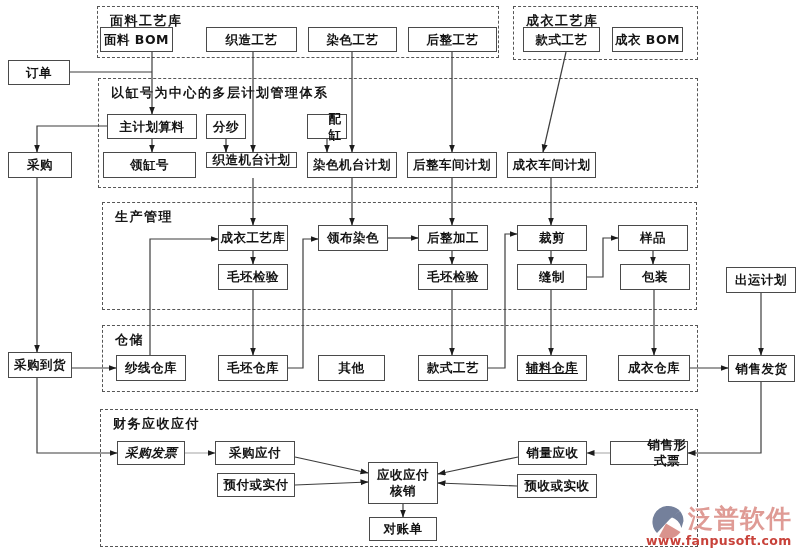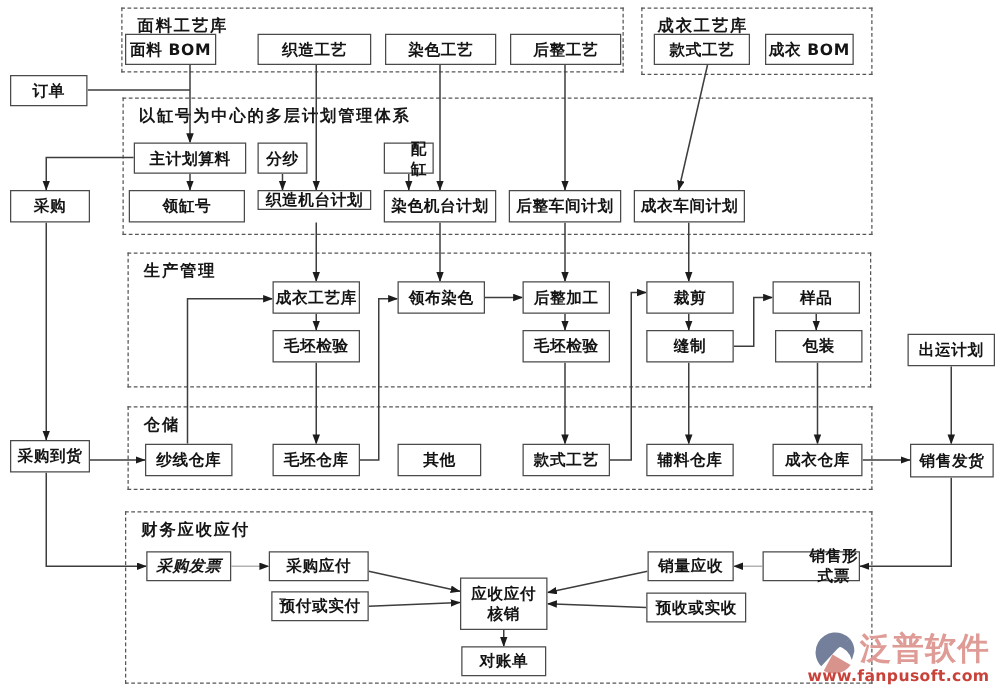--- a/index.html
+++ b/index.html
@@ -136,21 +136,21 @@
       <div class="node" style="left: 218px; top: 264px; width: 70px; height: 26px;">毛坯检验</div>
       <div class="node" style="left: 418px; top: 264px; width: 70px; height: 26px;">毛坯检验</div>
       <div class="node" style="left: 517px; top: 264px; width: 70px; height: 26px;">缝制</div>
       <div class="node" style="left: 620px; top: 264px; width: 70px; height: 26px;">包装</div>
       <div class="node" style="left: 726px; top: 267px; width: 70px; height: 26px;">出运计划</div>
       <div class="node" style="left: 8px; top: 352px; width: 64px; height: 26px;">采购到货</div>
       <div class="node" style="left: 116px; top: 355px; width: 70px; height: 26px;">纱线仓库</div>
       <div class="node" style="left: 218px; top: 355px; width: 70px; height: 26px;">毛坯仓库</div>
       <div class="node" style="left: 318px; top: 355px; width: 67px; height: 26px;">其他</div>
       <div class="node" style="left: 418px; top: 355px; width: 70px; height: 26px;">款式工艺</div>
-      <div class="node" style="left: 517px; top: 355px; width: 70px; height: 26px;">辅料仓库</div>
+      <div class="node" style="left: 517px; top: 355px; width: 70px; height: 26px; text-decoration: underline;">辅料仓库</div>
       <div class="node" style="left: 618px; top: 355px; width: 72px; height: 26px;">成衣仓库</div>
       <div class="node" style="left: 728px; top: 355px; width: 67px; height: 27px;">销售发货</div>
       <div class="node" style="left: 117px; top: 441px; width: 68px; height: 24px; font-style: italic;">采购发票</div>
       <div class="node" style="left: 215px; top: 441px; width: 80px; height: 24px;">采购应付</div>
       <div class="node" style="left: 217px; top: 473px; width: 78px; height: 24px;">预付或实付</div>
       <div class="node" style="left: 368px; top: 462px; width: 70px; height: 42px;">应收应付
 核销</div>
       <div class="node" style="left: 369px; top: 517px; width: 68px; height: 24px;">对账单</div>
       <div class="node" style="left: 518px; top: 441px; width: 69px; height: 24px;">销量应收</div>
       <div class="node" style="left: 517px; top: 474px; width: 80px; height: 24px;">预收或实收</div>

